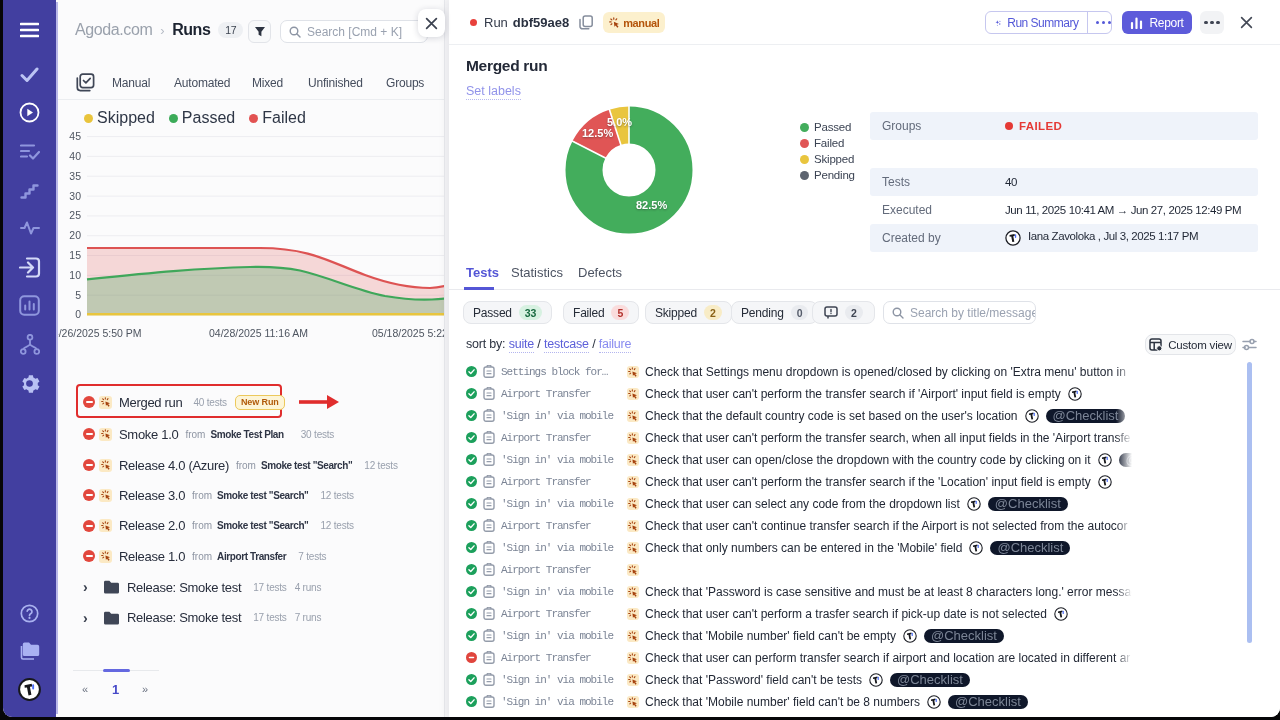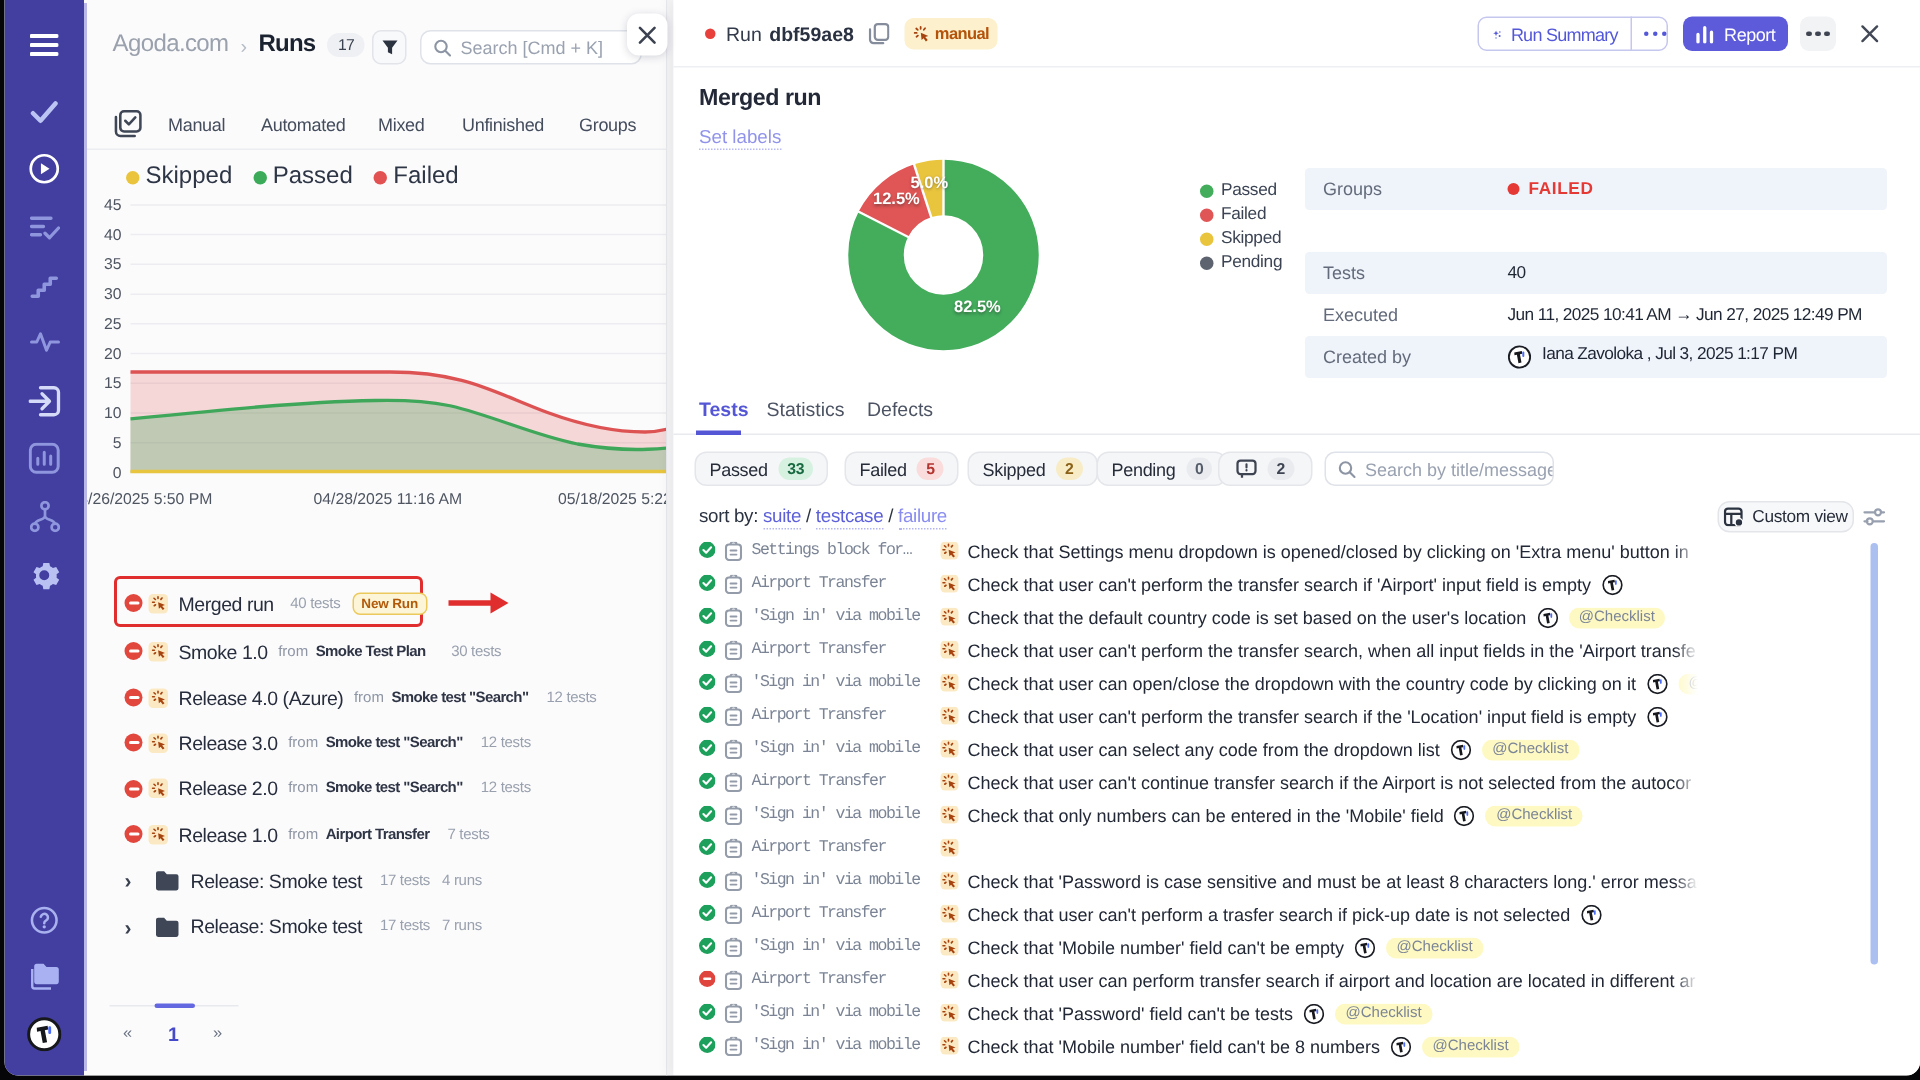--- a/index.html
+++ b/index.html
@@ -34,26 +34,26 @@
 .dleg{position:absolute;left:351px;display:flex;align-items:center;font-size:11.5px;letter-spacing:-.2px;color:#3c4454}
 .dleg span{width:9px;height:9px;border-radius:50%;margin-right:5px;flex:none}
 .strow{position:absolute;left:421px;width:388px;height:28px;display:flex;align-items:center}
 .strow.shade{background:#eff3fa;border-radius:3px}
 .slab{font-size:12px;color:#636b7b;margin-left:12px;width:123px;flex:none}
 .sval{font-size:11.5px;letter-spacing:-.4px;color:#1f2634;white-space:nowrap}
 
 .chip{position:absolute;top:301px;height:23px;background:#f5f6f8;border:1px solid #e4e6ea;border-radius:8px;display:flex;align-items:center;padding:0 9px;font-size:12px;letter-spacing:-.2px;color:#262c38}
 .chip .bdg{height:15px;border-radius:8px;padding:0 6px;font-size:10.5px;display:flex;align-items:center;margin-left:7px;font-weight:bold}
 
-.trow{position:absolute;left:17px;height:22px;display:flex;white-space:nowrap;overflow:hidden;width:666px;-webkit-mask-image:linear-gradient(90deg,#000 calc(100% - 16px),transparent);mask-image:linear-gradient(90deg,#000 calc(100% - 16px),transparent)}
+.trow{position:absolute;left:17px;height:22px;display:flex;align-items:center;white-space:nowrap;overflow:hidden;width:666px;-webkit-mask-image:linear-gradient(90deg,#000 calc(100% - 16px),transparent);mask-image:linear-gradient(90deg,#000 calc(100% - 16px),transparent)}
 .tsuite{font-family:"Liberation Mono",monospace;font-size:11px;letter-spacing:-1px;color:#7b8495;margin-left:6px;width:126px;flex:none;overflow:hidden;white-space:nowrap}
 .ttitle{font-size:12px;color:#222835;margin-left:6px}
 .boom2{width:12px;height:12px;border-radius:3px;background:#fbe9c4;flex:none;display:flex;align-items:center;justify-content:center}
 .tav{margin-left:7px;flex:none;display:flex}
-.tchk{margin-left:7px;height:14px;background:#fef9c3;border-radius:7px;padding:0 7px;font-size:10px;color:#7c8596;display:flex;align-items:center;flex:none}
+.tchk{margin-left:7px;height:14px;background:#0f172a;border-radius:7px;padding:0 7px;font-size:13px;color:#7c8596;display:flex;align-items:center;flex:none}
 .slink{color:#5d60d9;border-bottom:1px dotted #b3b5ef;padding-bottom:1px}
 .tic{flex:none}
 </style>
 </head>
 <body>
 <svg width="0" height="0" style="position:absolute">
 <defs>
 <g id="s-pass">
         <circle cx="6" cy="6" r="6" fill="#1ca05c"></circle>
         <path d="M3.2 6.2 L5.2 8.2 L8.8 4.2" stroke="#fff" stroke-width="1.5" fill="none" stroke-linecap="round" stroke-linejoin="round"></path>

